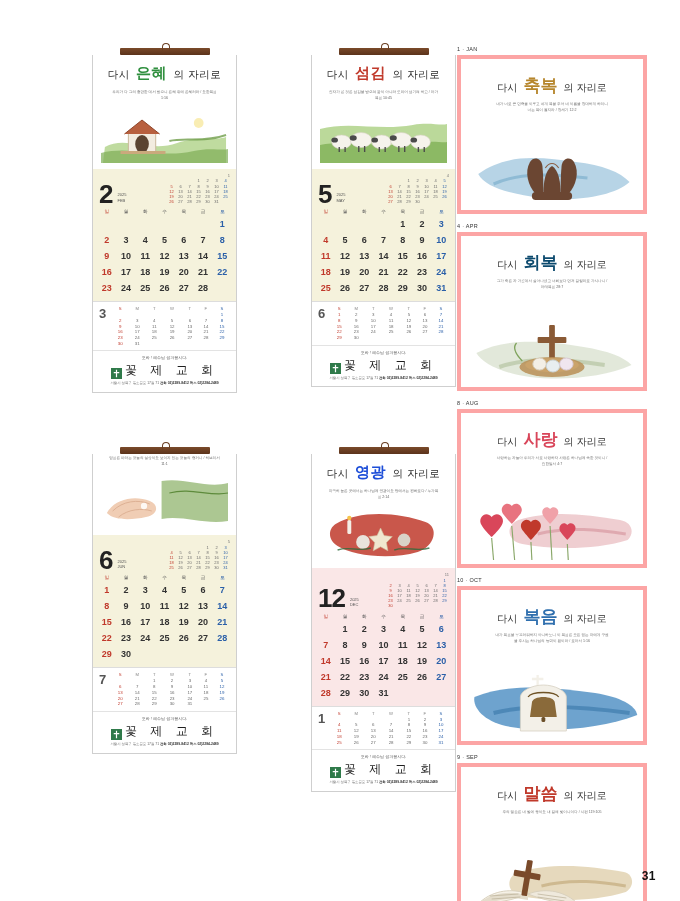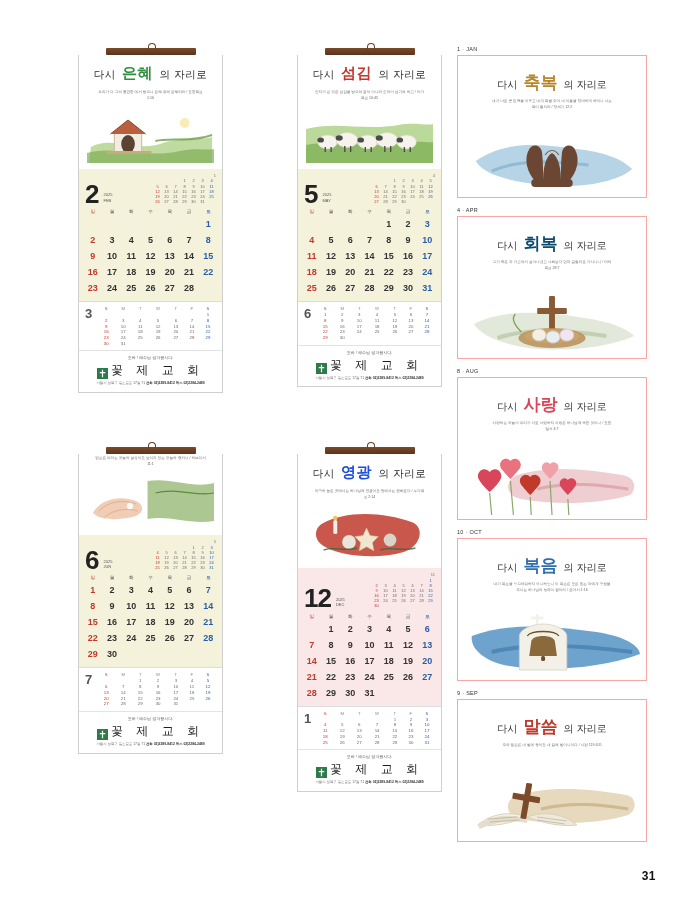--- a/index.html
+++ b/index.html
@@ -24,21 +24,21 @@
     position: absolute;
     right: 24px; bottom: 18px;
     font-size: 12px; font-weight: bold;
     color: #111;
     letter-spacing: .5px;
   }
 
   
   .cal-grid {
     position: absolute;
-    left: 78px; top: 48px;
+    left: 92px; top: 48px;
     width: 400px;
   }
   .cal-row { display: flex; gap: 74px; }
   .cal-row + .cal-row { margin-top: 54px; }
 
   .calendar {
     width: 145px;
     position: relative;
   }
 
@@ -242,22 +242,22 @@
     width: 190px;
   }
   .poster-block + .poster-block { margin-top: 9px; }
   .poster-cap {
     font-size: 5.5px;
     color: #333;
     margin-bottom: 3px;
     letter-spacing: .3px;
   }
   .poster {
-    width: 190px; height: 143px;
-    border: 1px solid #fca5a5;
+    width: 190px; height: 159px;
+    border: 4px solid #fca5a5;
     background: #fff;
     position: relative;
     overflow: hidden;
   }
   .p-title {
     text-align: center;
     padding-top: 15px;
     font-size: 13px;
     white-space: nowrap;
   }

